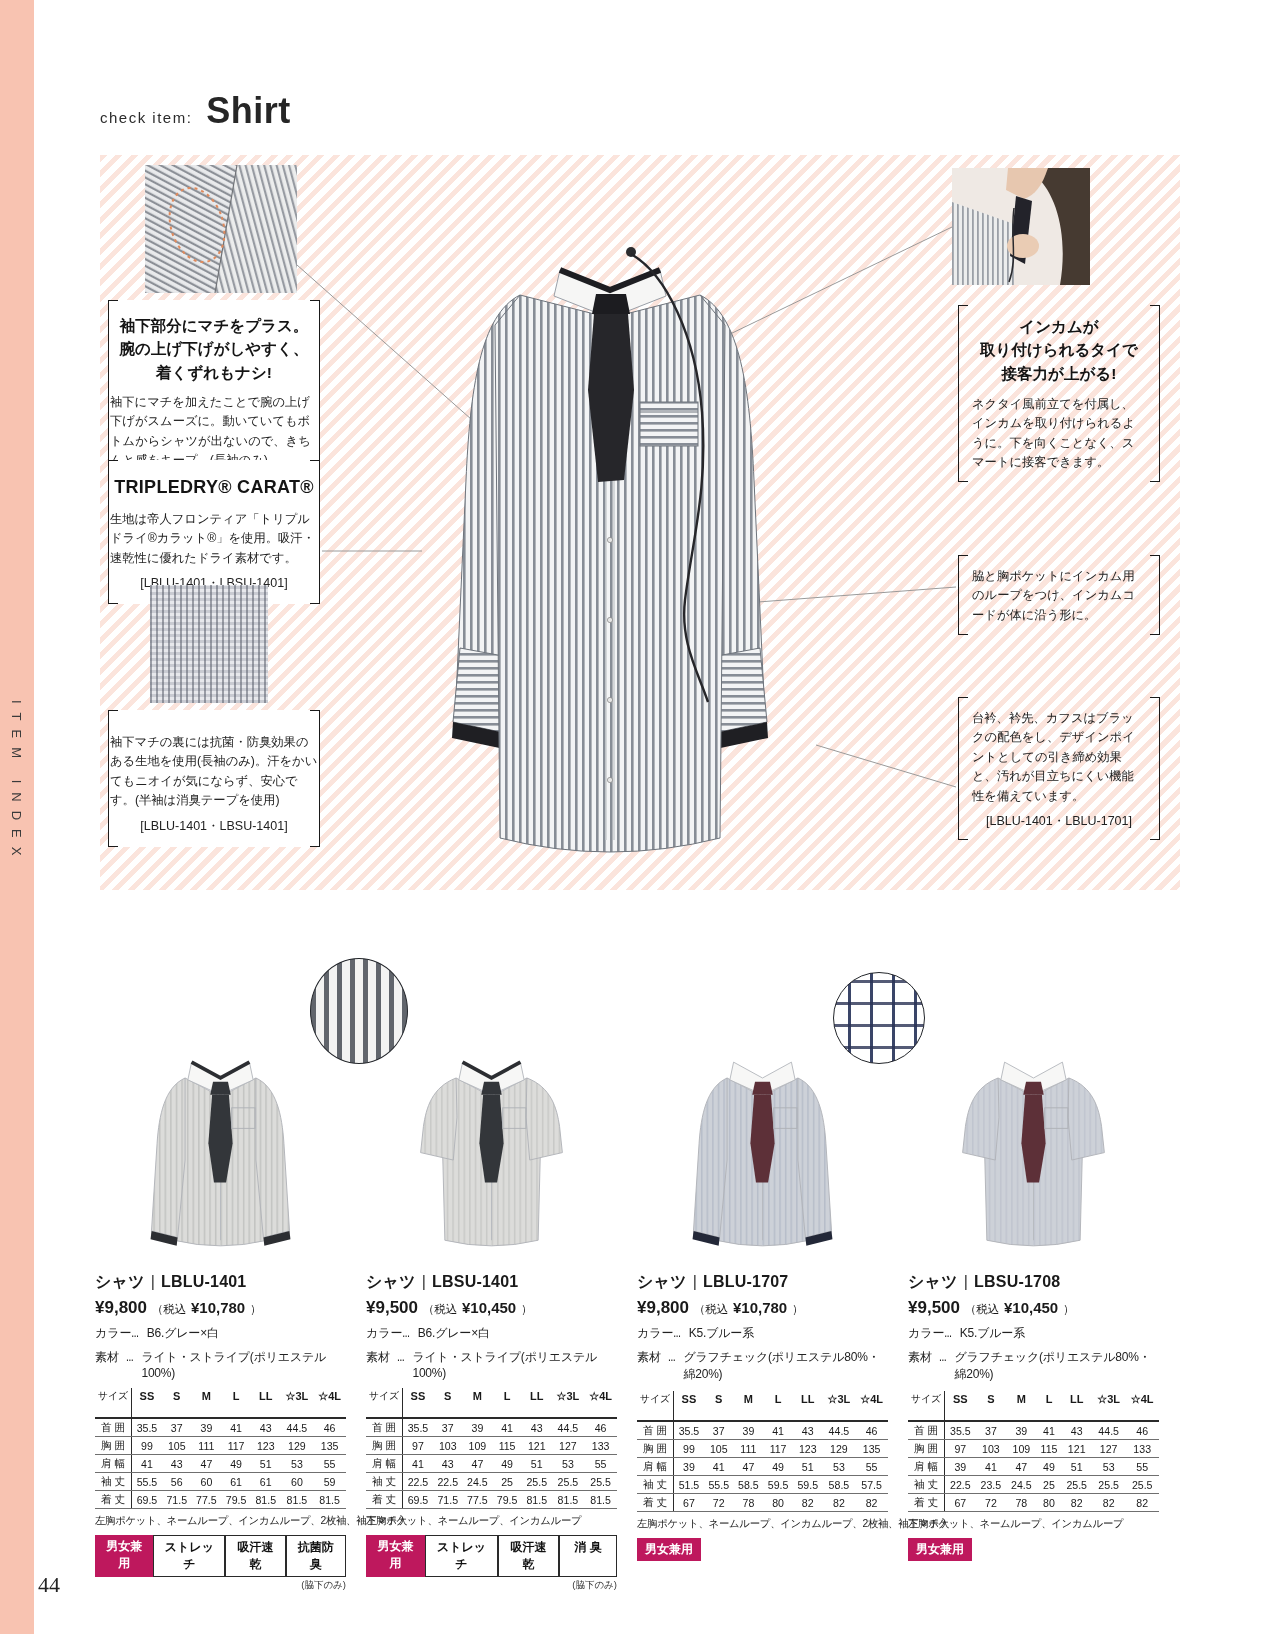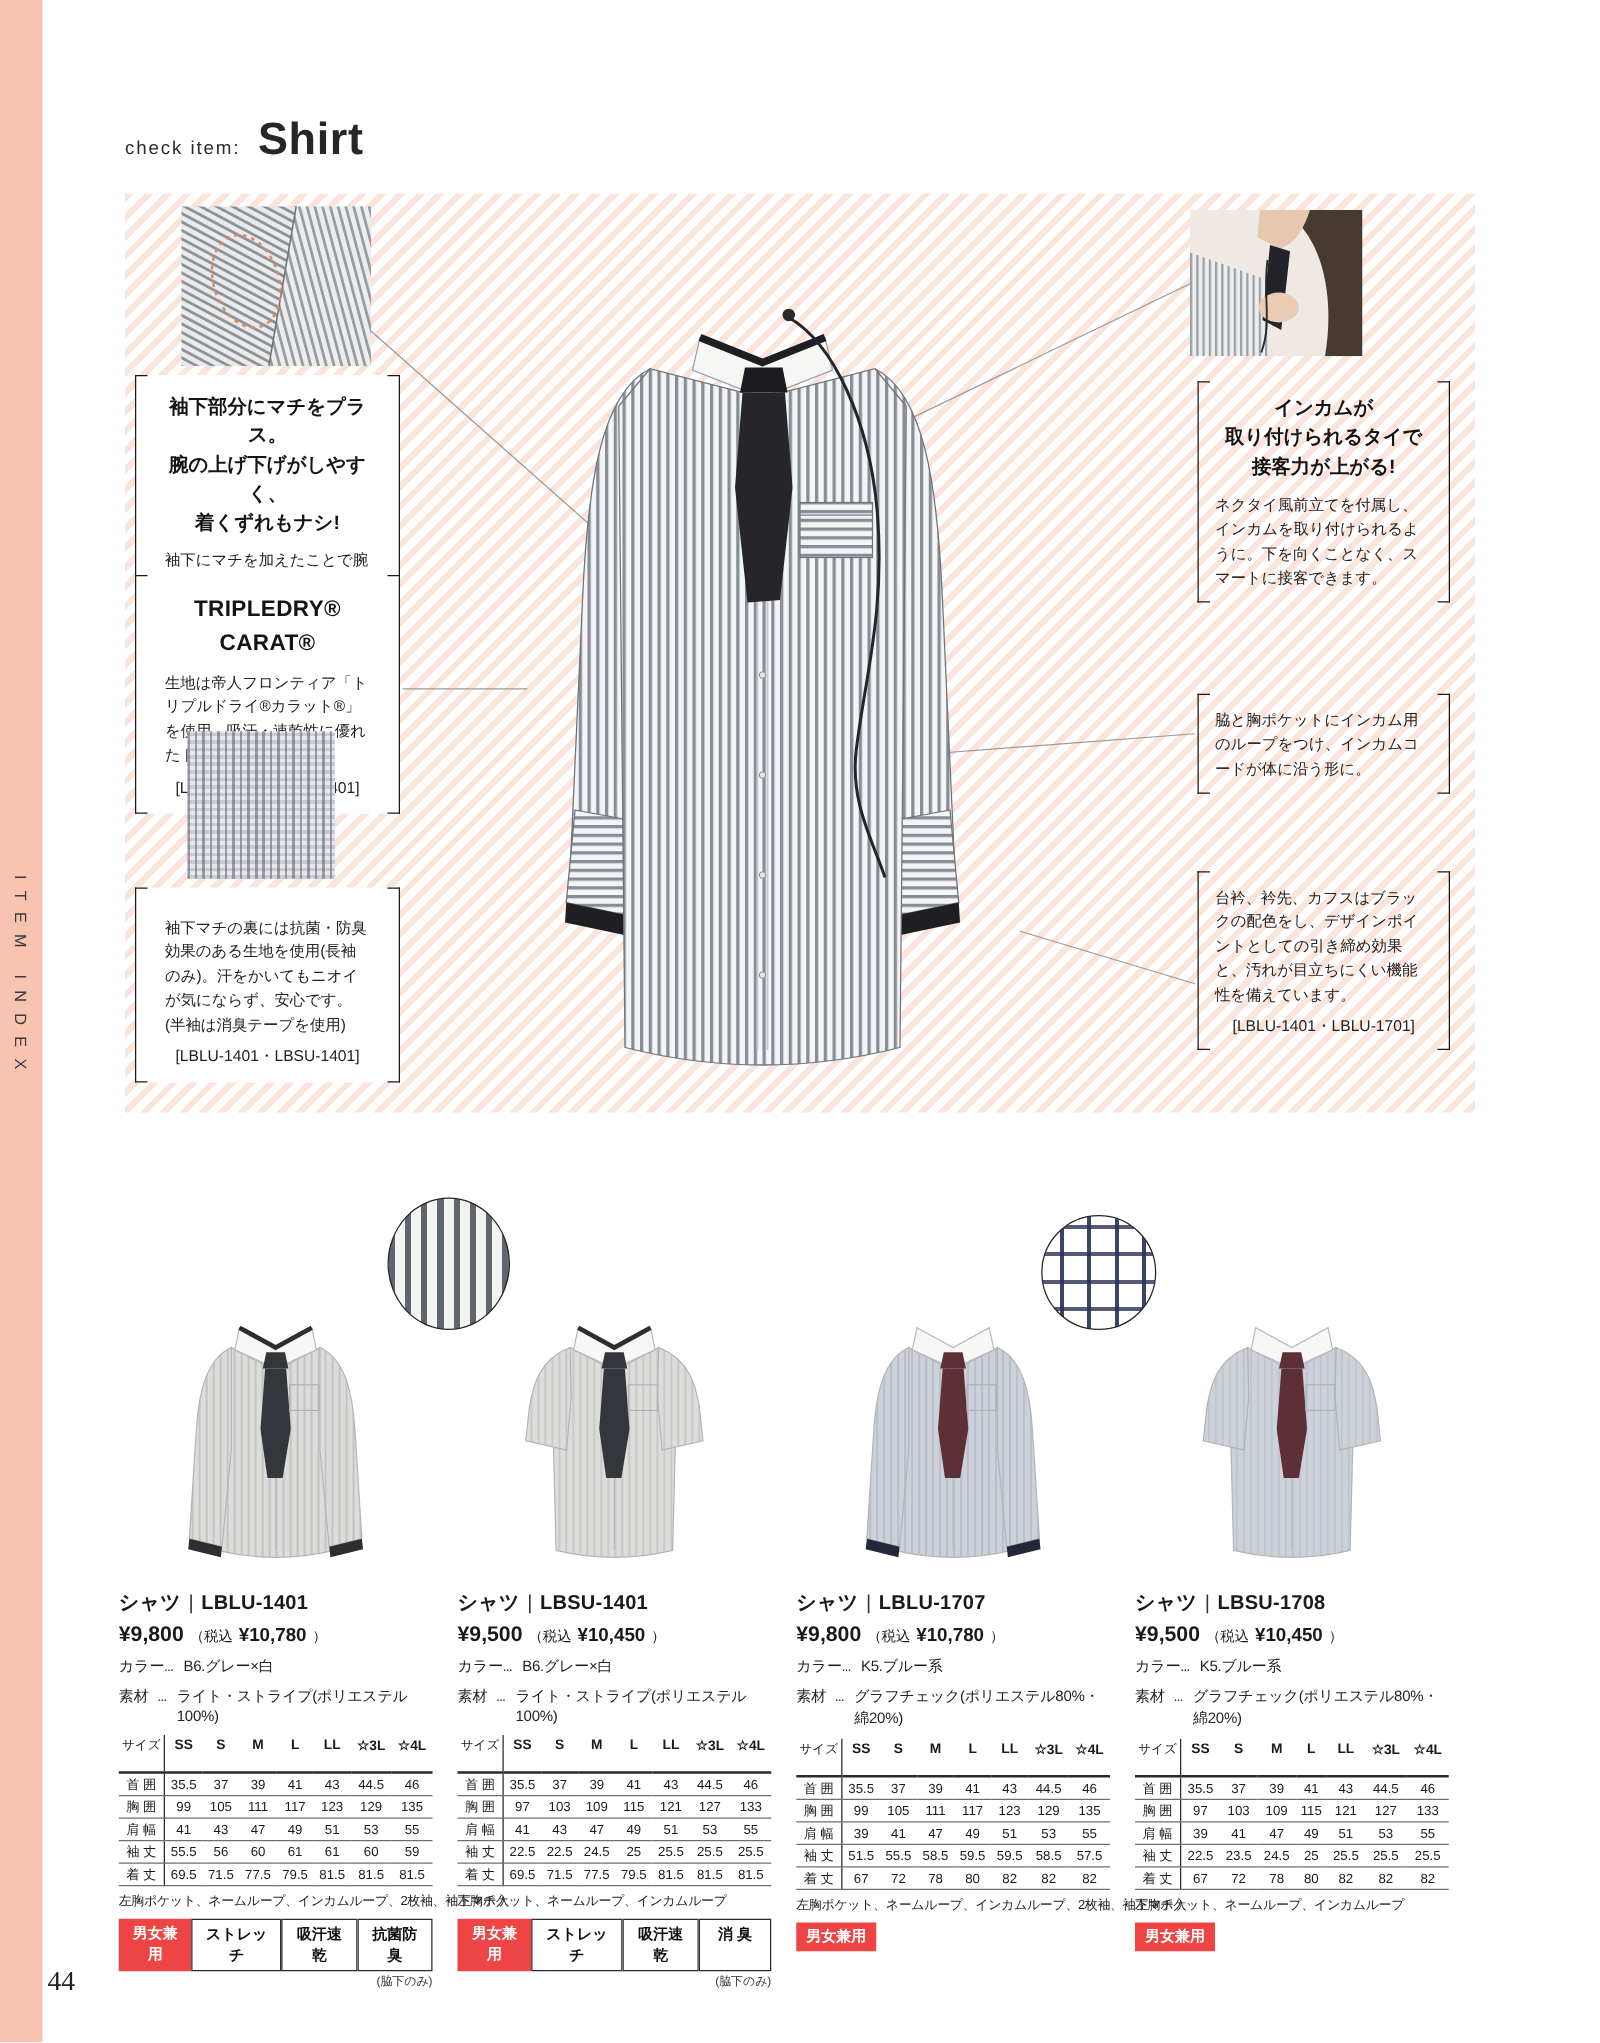--- a/index.html
+++ b/index.html
@@ -26,21 +26,21 @@
   .photo-tl { position:absolute; left:45px; top:10px; width:152px; height:128px; }
   .photo-tr { position:absolute; left:852px; top:13px; width:138px; height:117px; }
   .hero-shirt { position:absolute; left:300px; top:85px; width:420px; height:630px; }
   .connectors { position:absolute; left:0; top:0; width:1080px; height:735px; pointer-events:none; }
 
   .bracketed { position:relative; }
   .bracketed::before, .bracketed::after { content:''; position:absolute; top:0; bottom:0; width:9px; pointer-events:none; }
   .bracketed::before { left:0; border-left:1.6px solid #1a1a1a; border-top:1.6px solid #1a1a1a; border-bottom:1.6px solid #1a1a1a; }
   .bracketed::after  { right:0; border-right:1.6px solid #1a1a1a; border-top:1.6px solid #1a1a1a; border-bottom:1.6px solid #1a1a1a; }
 
-  .white-box { background:#ffffff; padding:14px 24px 12px; width:212px; position:absolute; }
+  .white-box { background:#ffffff; padding:14px 2px 12px; width:212px; position:absolute; }
   .clear-box { padding:10px 14px; width:202px; position:absolute; }
   .co-title { font-size:15.5px; font-weight:bold; text-align:center; line-height:1.5; white-space:pre-line; color:#141414; }
   .co-title.en { font-size:18px; letter-spacing:.3px; }
   .co-body { font-size:12.3px; line-height:1.58; margin-top:9px; color:#222; text-align:left; }
   .co-code { font-size:12.5px; text-align:center; margin-top:7px; color:#222; }
   .lbox1 { left:8px;  top:145px; }
   .lbox2 { left:8px;  top:305px; }
   .lbox3 { left:8px;  top:555px; }
   .swatch-knit { position:absolute; left:50px; top:430px; width:118px; height:118px;
     background:
@@ -75,21 +75,21 @@
   .p-line .val { letter-spacing:-.2px; }
   table.sizes { width:100%; border-collapse:collapse; margin-top:8px; }
   table.sizes th { font-size:11px; font-weight:bold; border-bottom:2px solid #2a2a2a; padding:1px 0 14px; text-align:center; }
   table.sizes th.c0 { font-size:10px; font-weight:normal; border-right:1.4px solid #2a2a2a; width:36px; }
   table.sizes td { font-size:10.6px; text-align:center; border-bottom:1px solid #6f6f6f; padding:1.5px 0; }
   table.sizes td.c0 { border-right:1.4px solid #2a2a2a; font-size:10.6px; }
   .p-feat { margin-top:5px; font-size:10.4px; letter-spacing:-.3px; color:#1c1c1c; white-space:nowrap; }
   .badges { margin-top:7px; display:flex; justify-content:space-between; }
   .badges.single { justify-content:flex-start; }
   .badge { font-size:12px; font-weight:bold; padding:3px 8px; min-width:40px; text-align:center; }
-  .badge.solid { background:#ef4444; color:#fff; }
+  .badge.solid { background:#be185d; color:#fff; }
   .badge.outline { border:1px solid #2a2a2a; color:#111; background:#fff; }
   .badge-note { font-size:9.5px; text-align:right; margin-top:2px; color:#333; }
 </style>
 </head>
 <body>
 
 <div class="side-strip"></div>
 <div class="side-label">ITEM INDEX</div>
 <div class="page-num">44</div>
 

